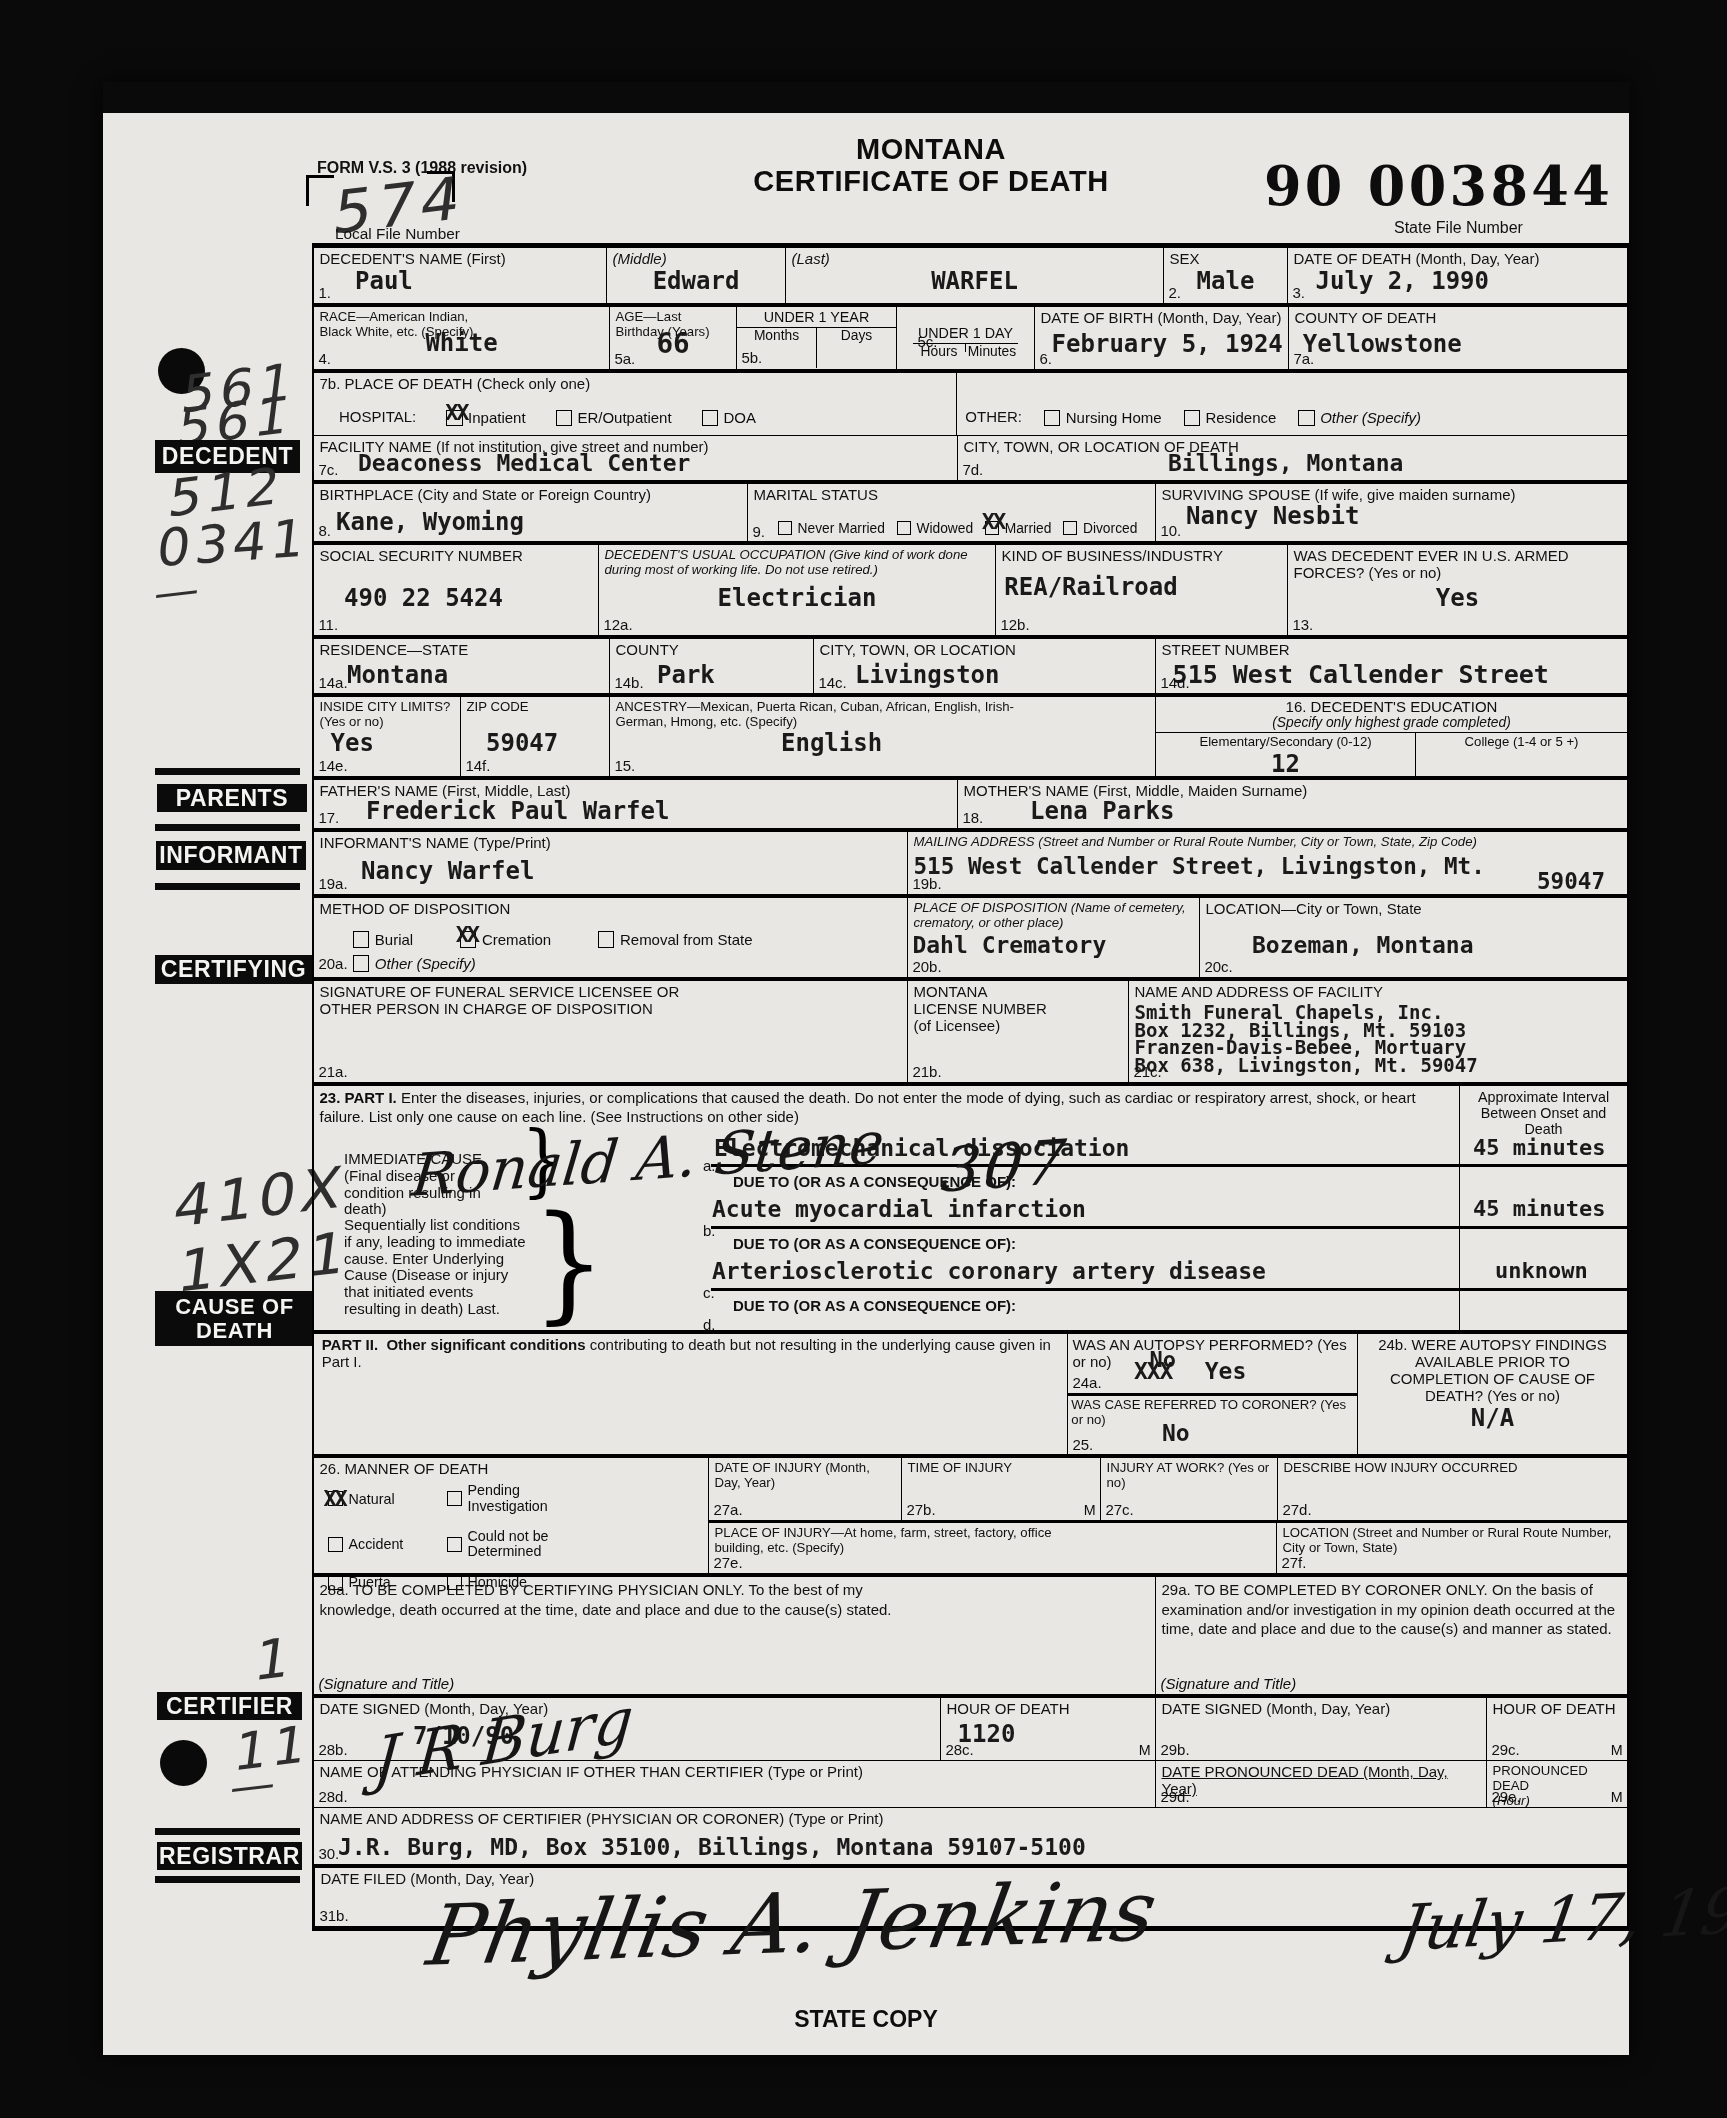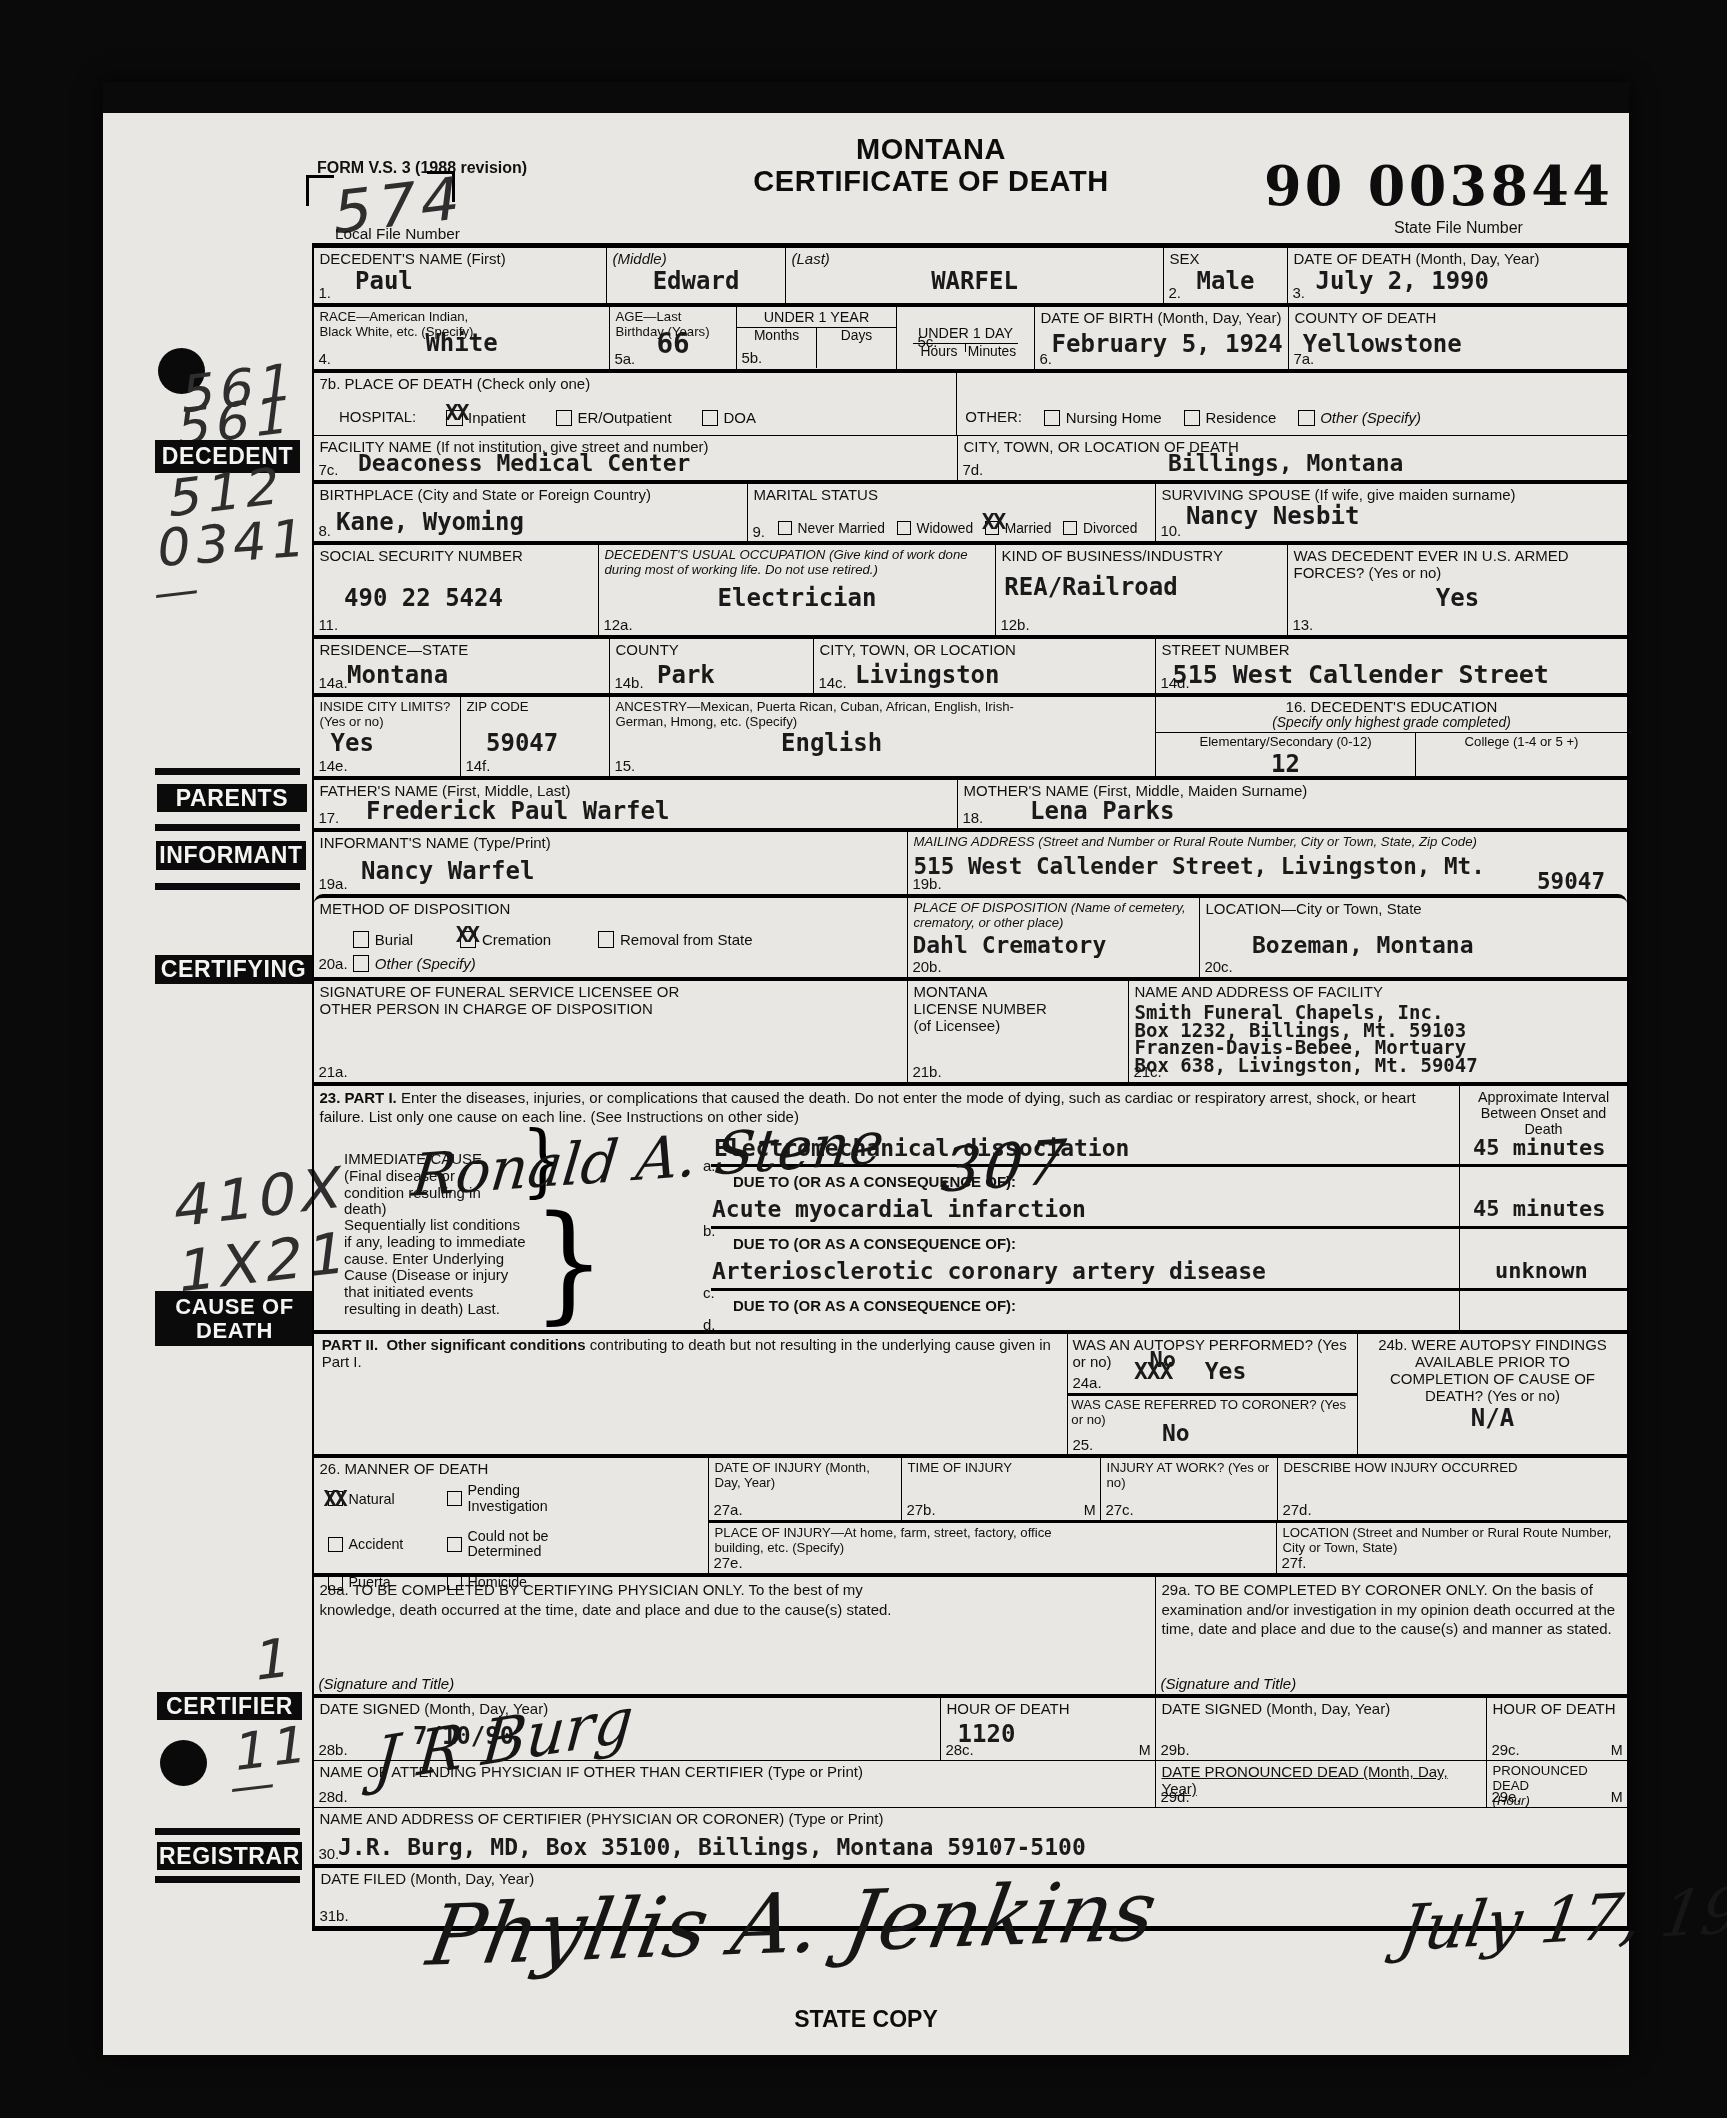--- a/index.html
+++ b/index.html
@@ -344,21 +344,21 @@
       <div class="n">19a.</div>
     </div>
     <div class="c" style="flex:1;">
       <div class="lbl sm it">MAILING ADDRESS (Street and Number or Rural Route Number, City or Town, State, Zip Code)</div>
       <div class="tw" style="position:absolute;left:5.5px;bottom:15.4px;font-size:22.6px;">515 West Callender Street, Livingston, Mt.</div>
       <div class="tw" style="position:absolute;right:22px;bottom:0px;font-size:22.6px;">59047</div>
       <div class="n">19b.</div>
     </div>
    </div>
 
-   <div class="row" style="height:83px;border-radius:9px;">
+   <div class="row" style="height:83px;">
     <div class="c noL" style="width:593px;">
       <div class="lbl">METHOD OF DISPOSITION</div>
       <div class="abs" style="left:39px;top:33px;display:flex;gap:47px;align-items:center;">
         <span class="cbi">
                 <span class="cb"></span>
                 <span>Burial</span>
               </span>
         <span class="cbi">
                 <span class="cb"></span>
                 <span class="xx">XX</span>

